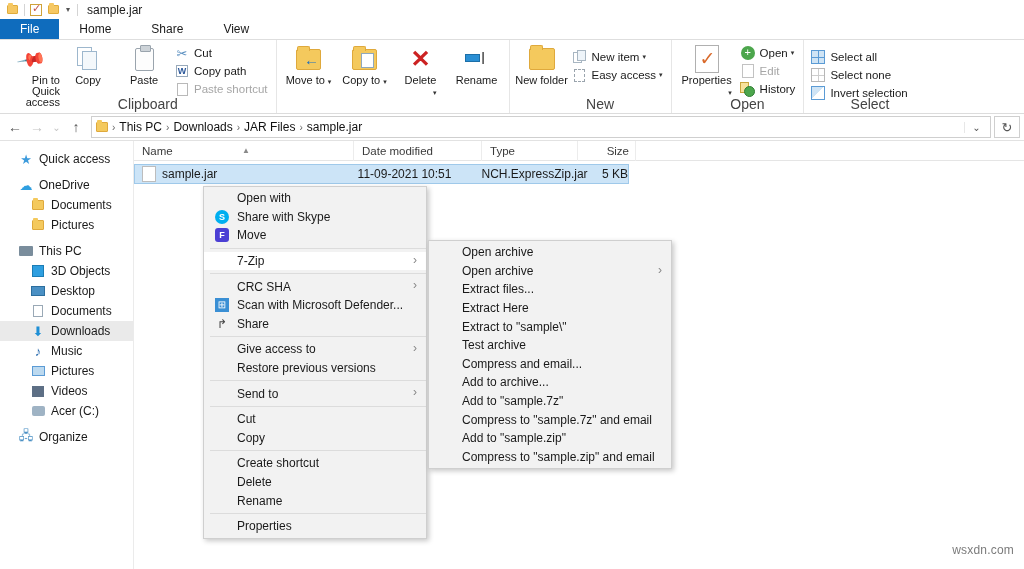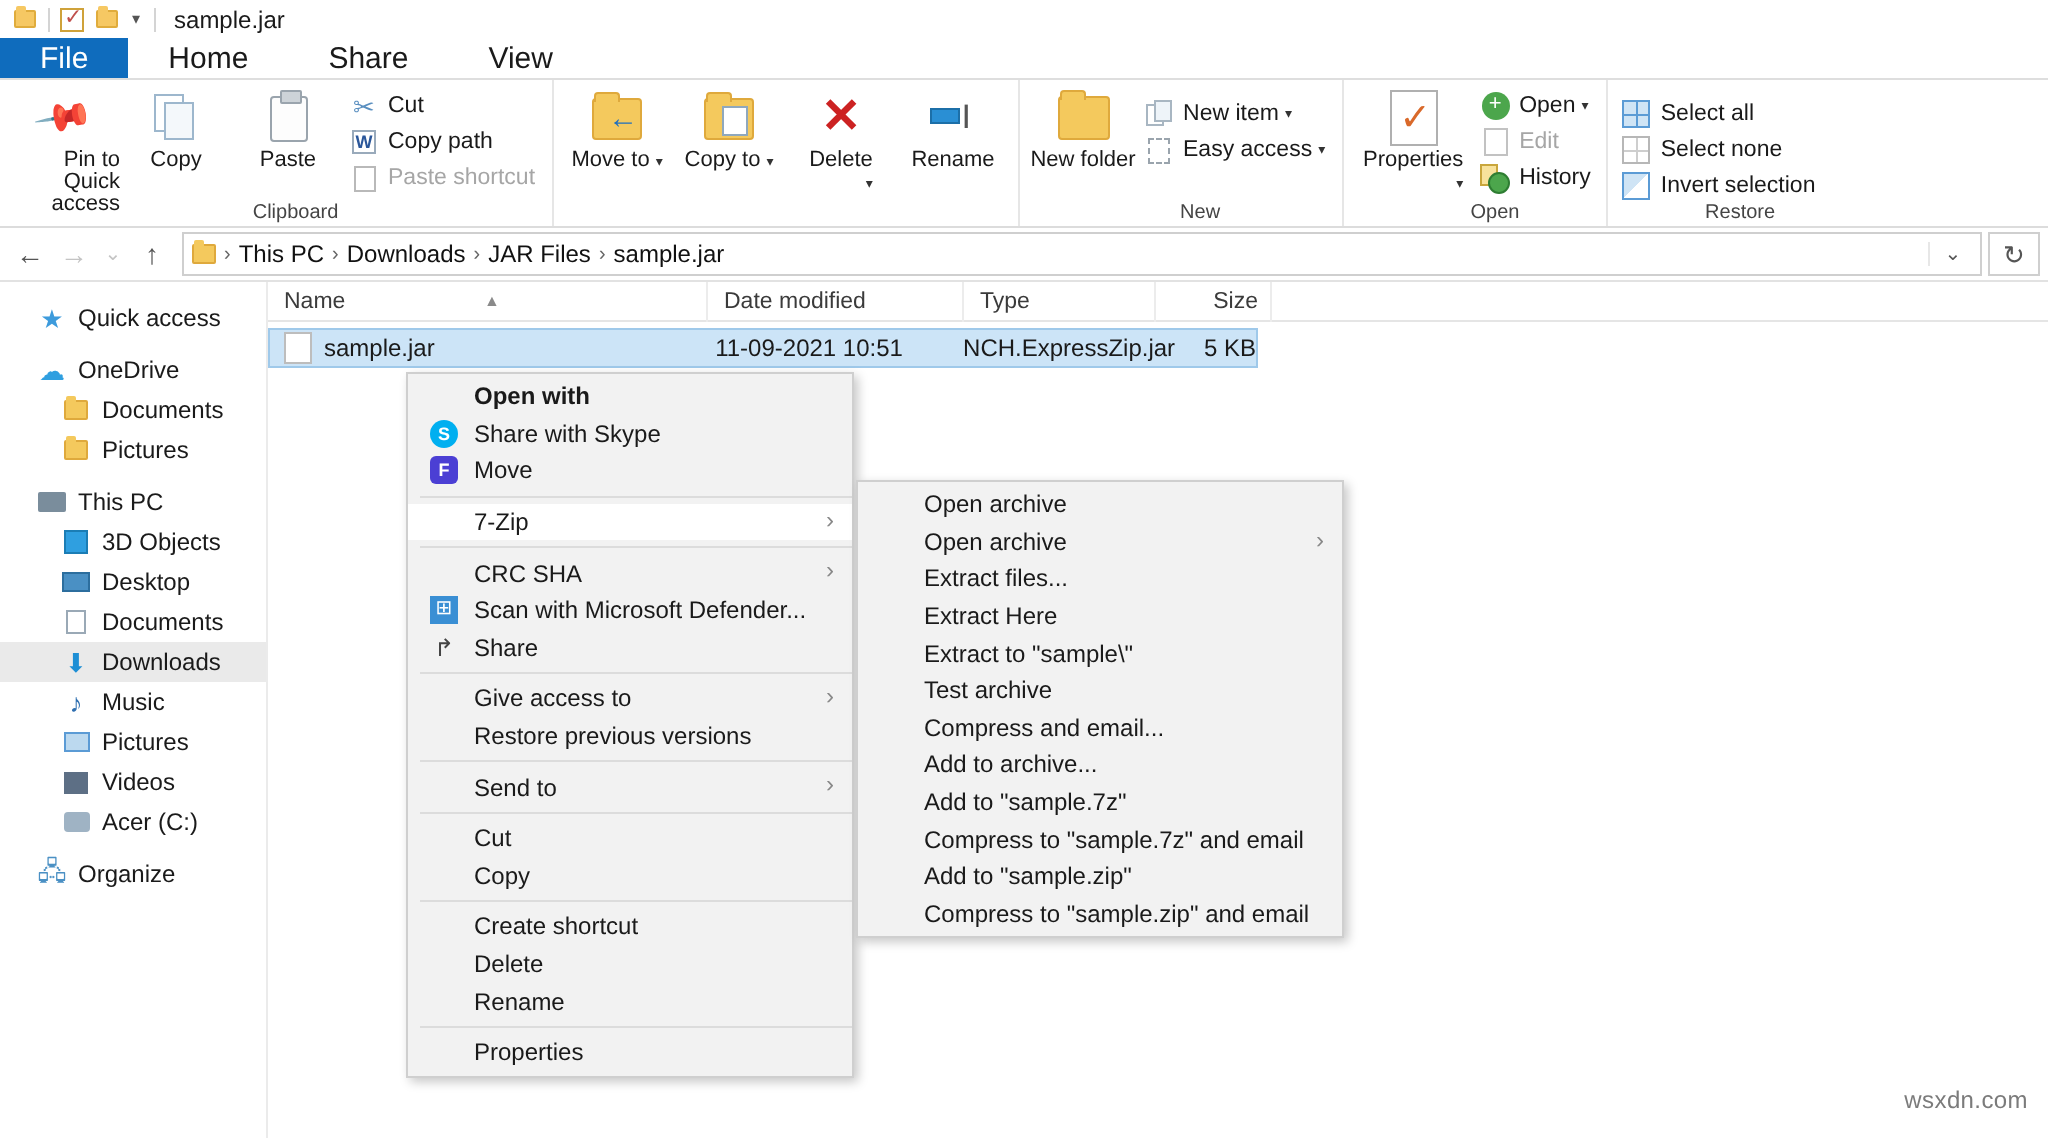--- a/index.html
+++ b/index.html
@@ -51,21 +51,21 @@
 
   
   .tabsbar {
     height: 21px; width:100%;
     background:#ffffff;
     display:flex; align-items:stretch;
     border-bottom: 1px solid #dedede;
   }
   .tab {
     display:flex; align-items:center; justify-content:center;
-    padding: 0 20px; font-size:15px; color:#1a1a1a; cursor:default;
+    padding: 0 20px; font-size:12px; color:#1a1a1a; cursor:default;
   }
   .tab.file {
     background:#0f6cbd; color:#ffffff; min-width:46px;
   }
   .tab.active { background:#ffffff; }
 
   
   .ribbon {
     height: 74px; width:100%;
     background:#ffffff;
@@ -75,21 +75,21 @@
   }
   .grp {
     height: 73px; position:relative;
     display:flex; flex-direction:column; align-items:center;
     padding: 3px 4px 0 4px;
   }
   .grp + .grp { border-left: 1px solid #e6e6e6; }
   .grp-body { display:flex; align-items:flex-start; height:57px; }
   .grp-label {
     position:absolute; bottom:1px; left:0; width:100%;
-    text-align:center; font-size:10px; color:#444;padding-left:20px;
+    text-align:center; font-size:14px; color:#444;padding-left:20px;
   }
   .bigbtn {
     width: 56px; display:flex; flex-direction:column; align-items:center;
     padding-top:2px; cursor:default;
   }
   .bigbtn .bi { height:28px; display:flex; align-items:center; justify-content:center; }
   .bigbtn .bl {
     font-size:11px; color:#1a1a1a; text-align:right; line-height:11px;
     margin-top:2px; max-width:56px;
   }
@@ -256,21 +256,21 @@
     padding: 2px 0;
     font-size:12px;
   }
   .ctx-main { left:203px; top:186px; width:224px; }
   .ctx-sub  { left:428px; top:240px; width:244px; }
   .ctx-item {
     height:18.6px; display:flex; align-items:center;
     padding-left:10px; color:#1a1a1a; white-space:nowrap; cursor:default;
     position:relative;
   }
-  .ctx-item.bold { font-weight:bold; }
+  .ctx-item.bold { font-weight:normal; }
   .ctx-item.hl { background:#ffffff; }
   .ctx-item .cico { width:16px; height:16px; margin-right:7px; display:inline-flex; align-items:center; justify-content:center; flex-shrink:0; }
   .ctx-item .ctxt { flex:1; }
   .ctx-item.noicon { padding-left:33px; }
   .ctx-arrow { position:absolute; right:9px; top:1px; color:#888; font-size:12px; }
   .ctx-sep { height:1px; background:#dcdcdc; margin:3px 0 3px 6px; }
   .ico-skype { width:14px;height:14px;border-radius:50%;background:#00aff0;color:#fff;font-size:9px;line-height:14px;text-align:center;font-weight:bold; }
   .ico-feem { width:14px;height:14px;border-radius:3px;background:#4b3fd4;color:#fff;font-size:9px;line-height:14px;text-align:center;font-weight:bold; }
   .ico-def { width:14px;height:14px;background:#3a8fd4;color:#fff;font-size:10px;line-height:13px;text-align:center; }
   .ico-share { color:#444; font-size:12px; }
@@ -473,21 +473,21 @@
             <span>Select none</span>
           </div>
           <div class="smallbtn">
             <span class="si">
                 <span class="ic-invsel"></span>
               </span>
             <span>Invert selection</span>
           </div>
         </div>
       </div>
-      <div class="grp-label">Restore</div>
+      <div class="grp-label">Select</div>
     </div>
   </div>
 
   <div class="addrbar">
     <span class="navbtn">←</span>
     <span class="navbtn dim">→</span>
     <span class="navbtn small dim">⌄</span>
     <span class="navbtn">↑</span>
     <div class="crumbbox">
       <span class="crumb-folder"></span>

